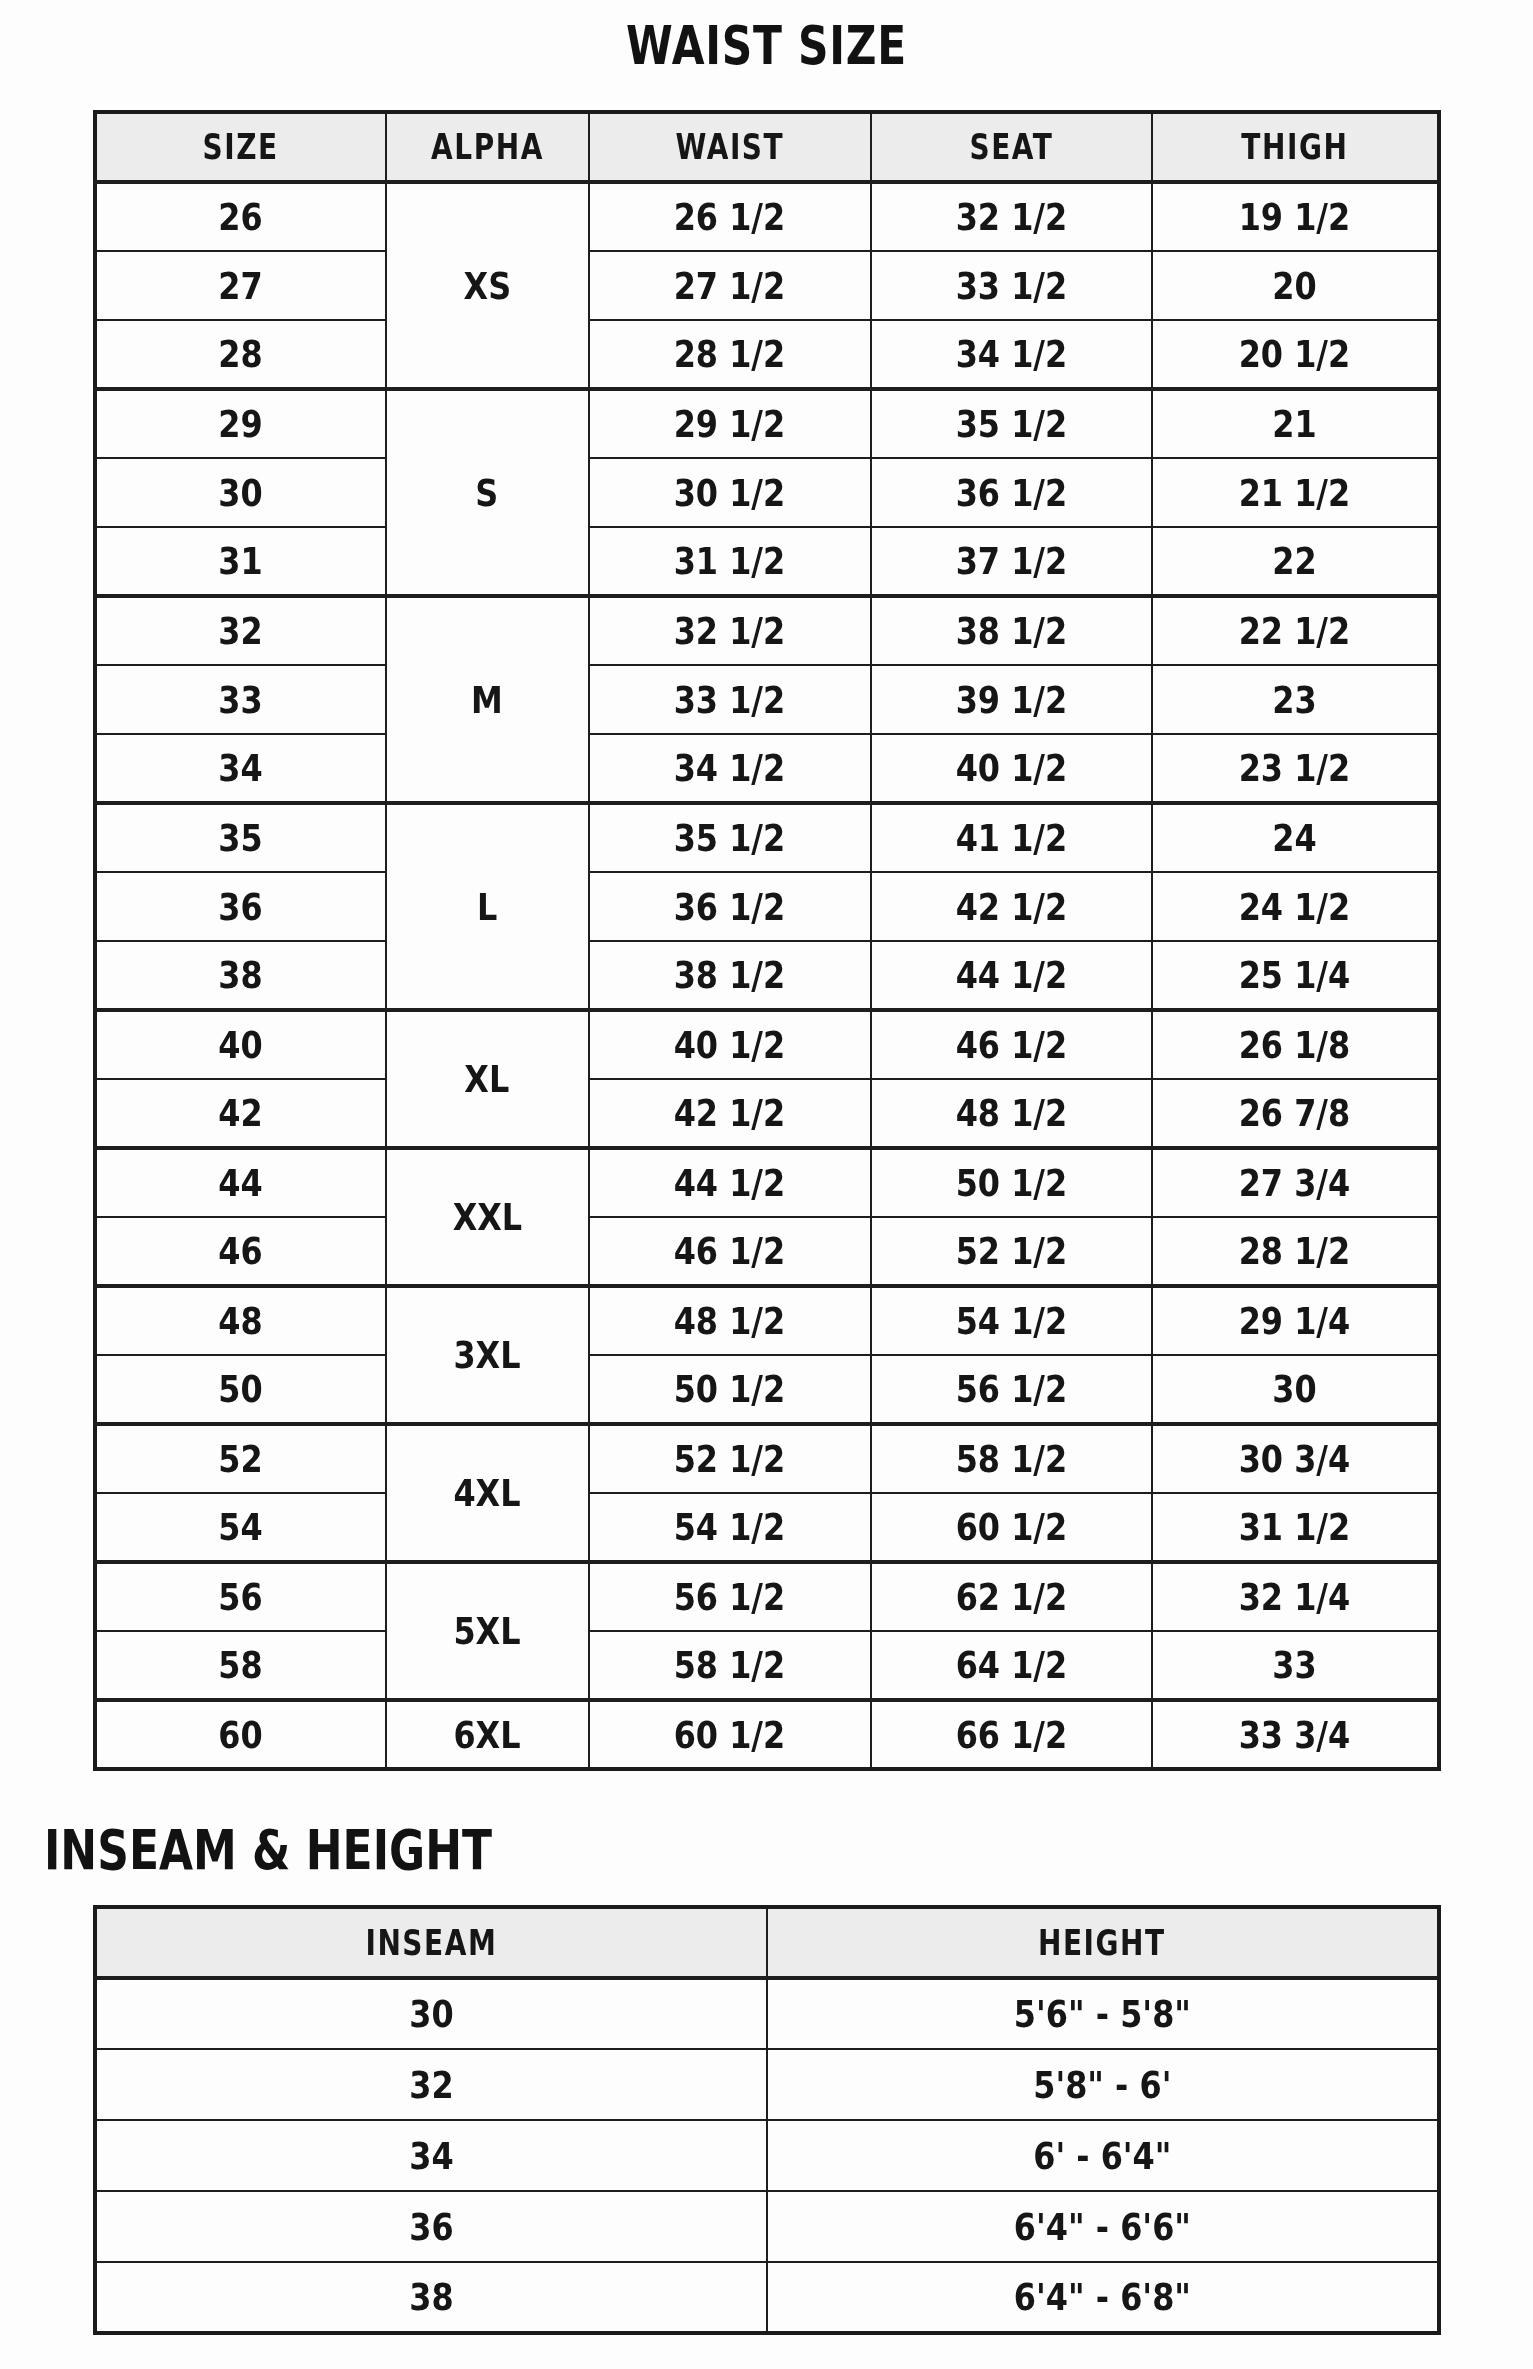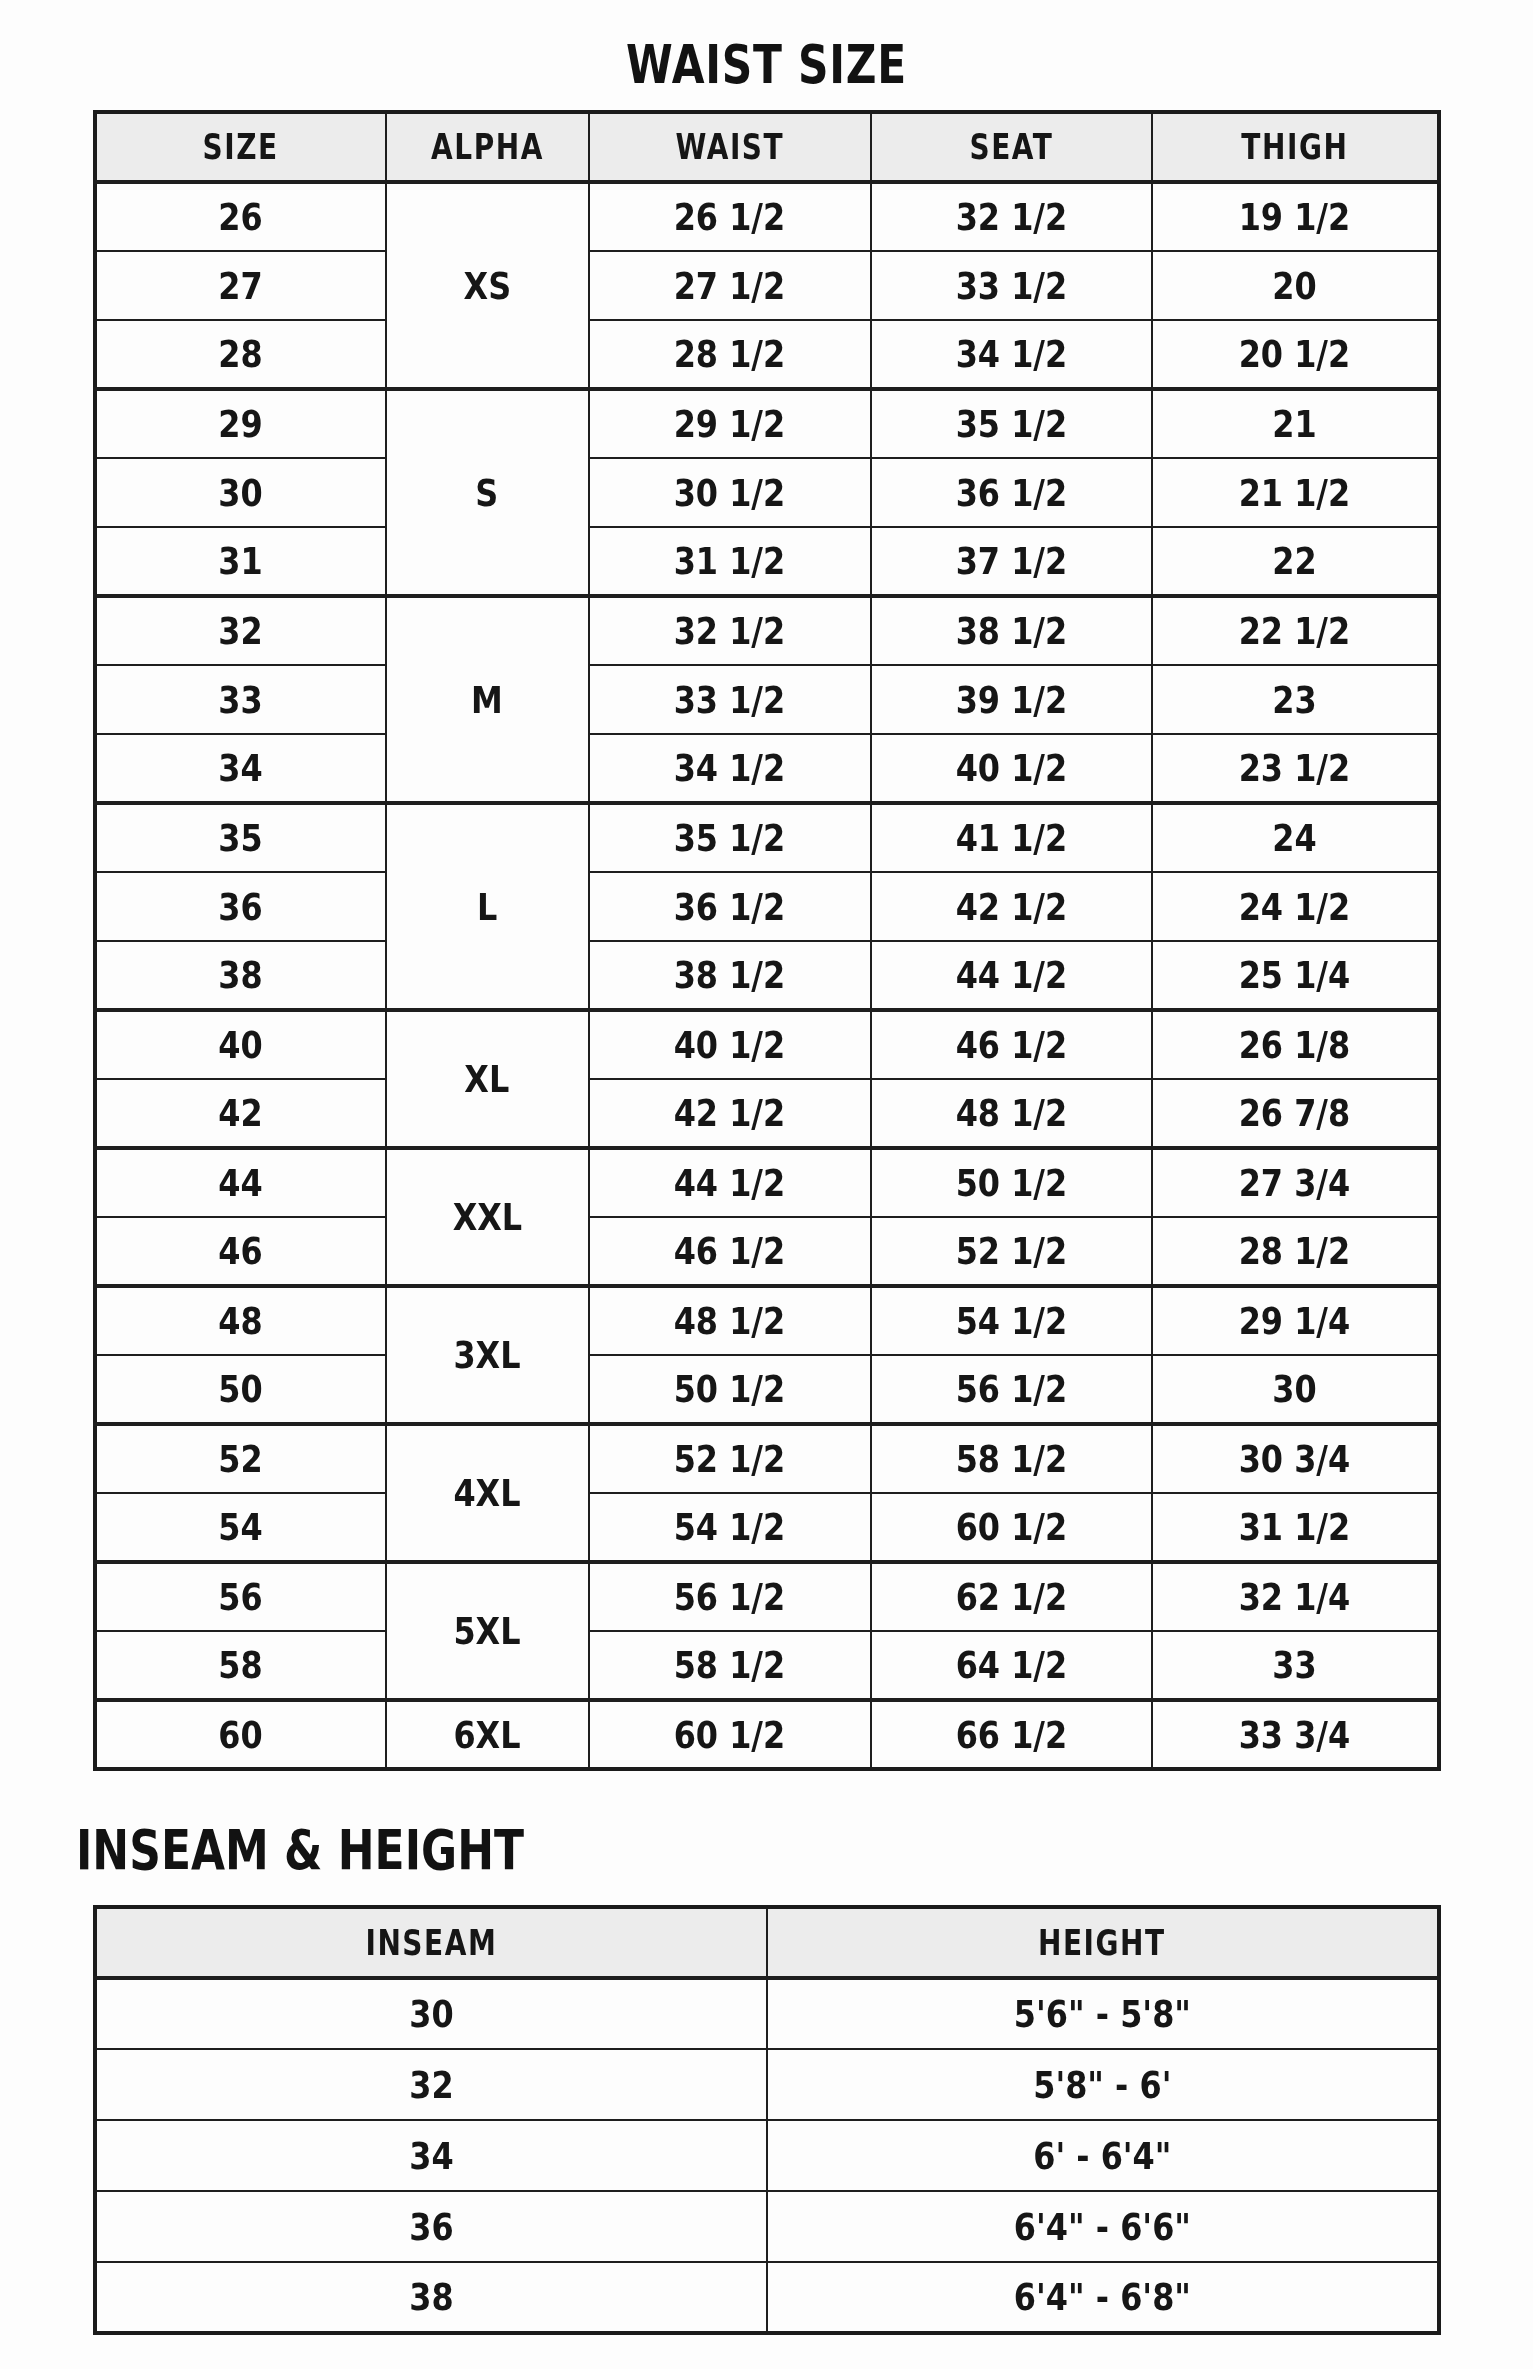--- a/index.html
+++ b/index.html
@@ -6,32 +6,32 @@
   html, body {
     width: 1533px;
     background: #fdfdfd;
     font-family: "DejaVu Sans", "Liberation Sans", sans-serif;
   }
   body { height: 2370px; overflow: hidden; }
 
   .page { width: 1533px; height: 2370px; position: relative; }
 
   .main-title {
-    padding-top: 34px;
+    padding-top: 15px;
     text-align: center;
     font-size: 53px;
     font-weight: bold;
     color: #121212;
     letter-spacing: 0.9px;
     height: 83px;
   }
   .main-title .cnd { transform-origin: center; }
 
   .section-title {
-    margin: 47px 0 23px 76px;
+    margin: 47px 0 23px 44px;
     font-size: 55px;
     font-weight: bold;
     color: #121212;
     letter-spacing: 0px;
     text-align: left;
   }
   .section-title .cnd { transform-origin: left center; }
 
   .cnd { display: inline-block; transform: scaleX(0.80); white-space: nowrap; }
 

